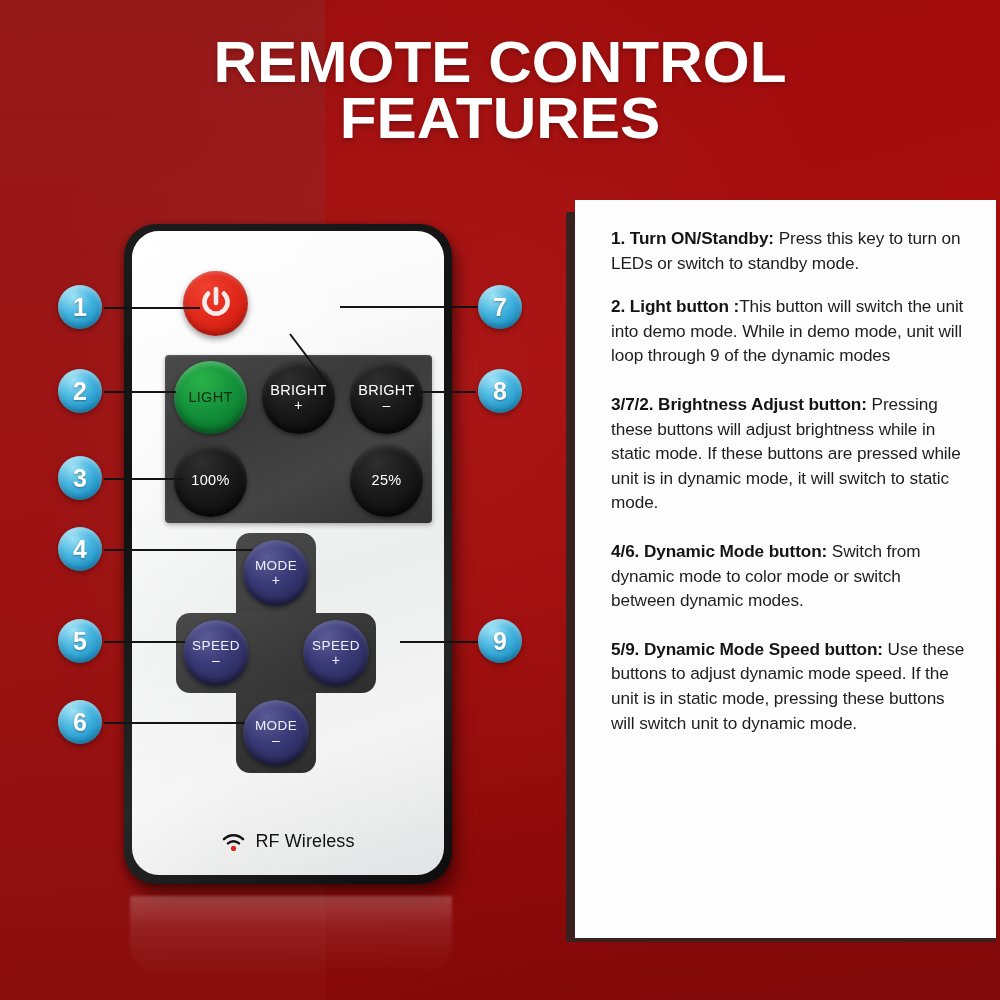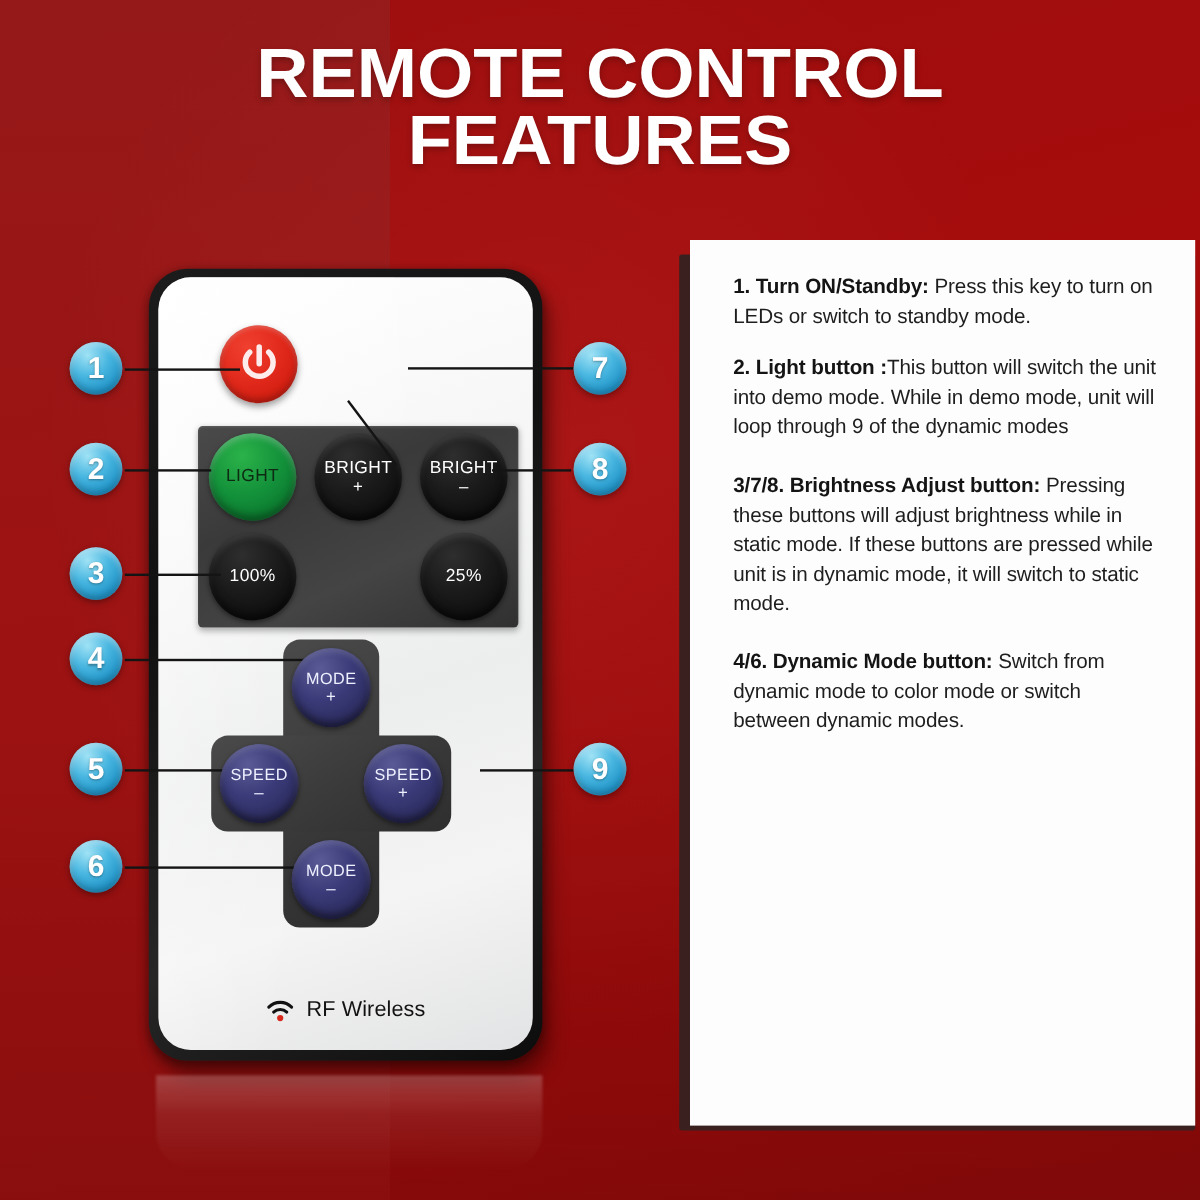--- a/index.html
+++ b/index.html
@@ -202,27 +202,30 @@
 
   <p class="para">
     <b>1. Turn ON/Standby:</b><span> Press this key to turn on LEDs or switch to standby mode.</span>
   </p>
 
   <p class="para gap-extra">
     <b>2. Light button :</b><span>This button will switch the unit into demo mode. While in demo mode, unit will loop through 9 of the dynamic modes</span>
   </p>
 
   <p class="para gap-extra">
-    <b>3/7/8. Brightness Adjust button:</b><span> Pressing these buttons will adjust brightness while in static mode. If these buttons are pressed while unit is in dynamic mode, it will switch to static mode.</span>
+    <b>3/7/2. Brightness Adjust button:</b><span> Pressing these buttons will adjust brightness while in static mode. If these buttons are pressed while unit is in dynamic mode, it will switch to static mode.</span>
   </p>
 
   <p class="para gap-extra">
     <b>4/6. Dynamic Mode button:</b><span> Switch from dynamic mode to color mode or switch between dynamic modes.</span>
   </p>
 
+  <p class="para">
+    <b> 5/9. Dynamic Mode Speed button:</b><span> Use these buttons to adjust dynamic mode speed. If the unit is in static mode, pressing these buttons will switch unit to dynamic mode.</span>
+  </p>
 
 </div>
 
 <div id="remote-wrap">
   <div id="remote-shadow"></div>
   <div id="remote-reflection"></div>
 
   <div id="remote-body">
     <div id="remote-face">
       <div id="face-sheen"></div>

